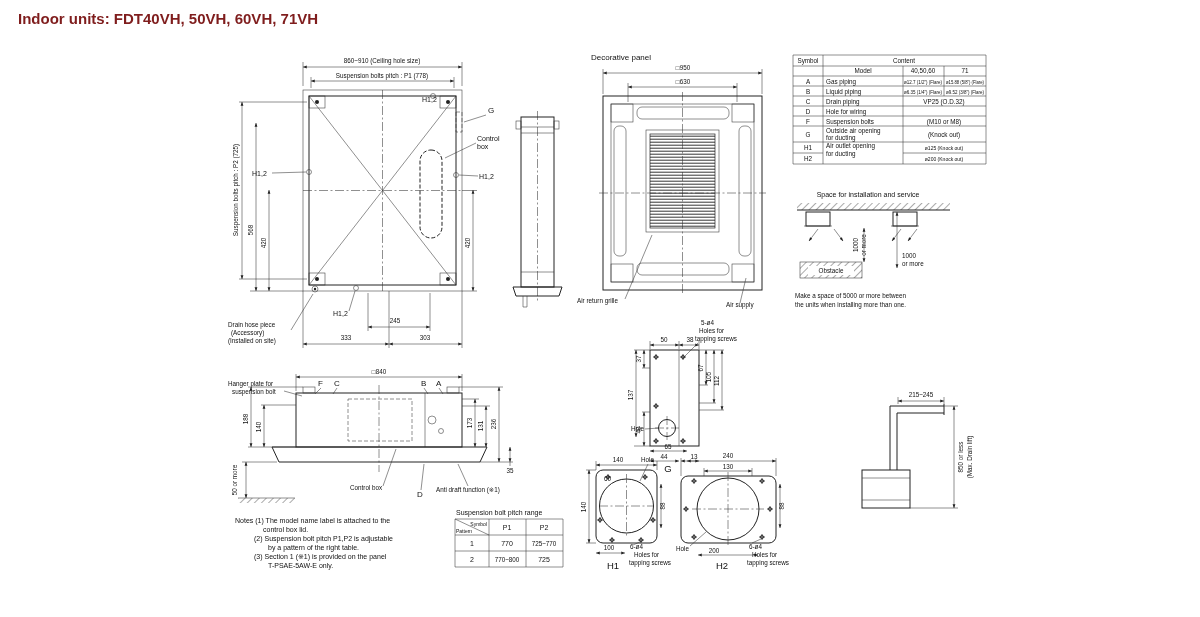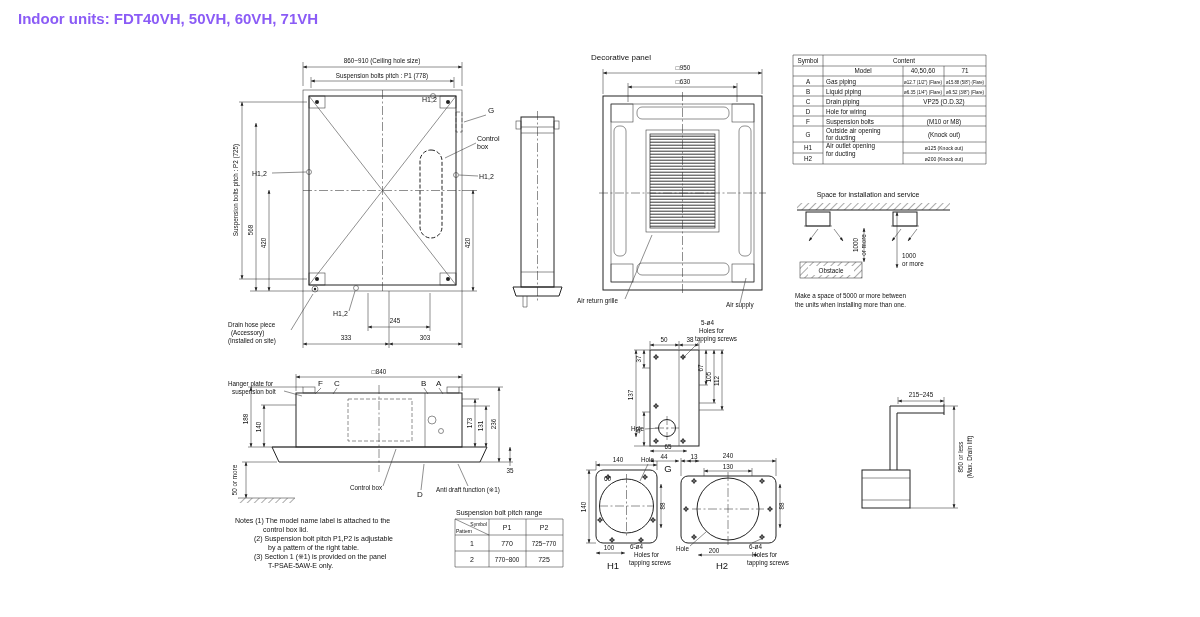--- a/index.html
+++ b/index.html
@@ -1,18 +1,18 @@
 <!DOCTYPE html>
 <html><head>
 <meta charset="utf-8">
 <style>
   html,body{margin:0;padding:0;background:#fff;}
   .stage{position:relative;width:1200px;height:617px;background:#ffffff;overflow:hidden;
          font-family:"Liberation Sans","DejaVu Sans",sans-serif;}
-  .title{position:absolute;left:18px;top:10px;font-size:15px;font-weight:bold;color:#8b5cf6;}
+  .title{position:absolute;left:18px;top:10px;font-size:15px;font-weight:bold;color:#7f1d1d;}
   svg{position:absolute;left:0;top:0;}
   svg text{font-family:"Liberation Sans","DejaVu Sans",sans-serif;font-size:7px;fill:#111;}
   .ln{stroke:#222;stroke-width:1;fill:none}
   .lt{stroke:#333;stroke-width:.55;fill:none}
   .dsh{stroke-dasharray:4 2}
   .ctr{stroke-dasharray:9 2.5 2 2.5}
   .dima{marker-start:url(#ar);marker-end:url(#ar)}
   .dimo{marker-end:url(#ar)}
   .mid{text-anchor:middle}.endt{text-anchor:end}
   .t5{font-size:5px}.t6{font-size:6.3px}.t8{font-size:8px}.t9{font-size:9.5px}

